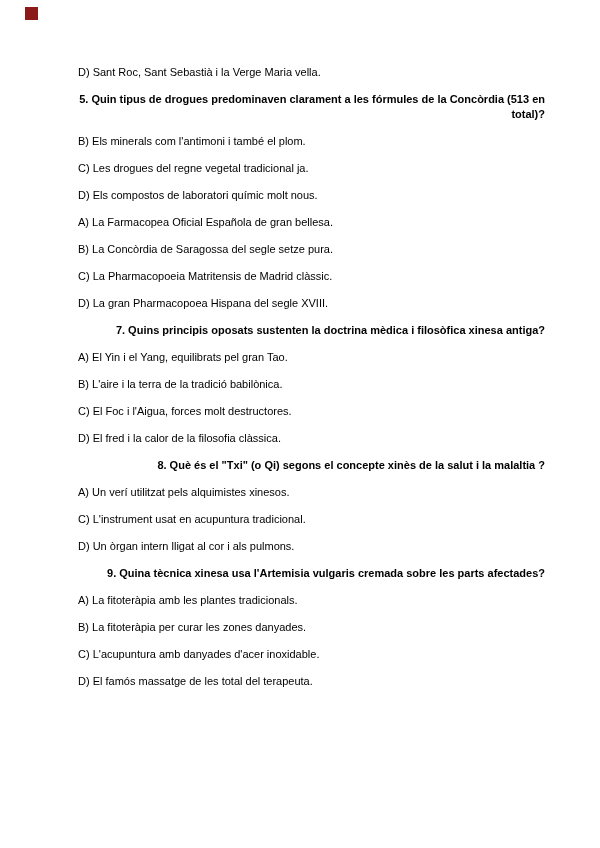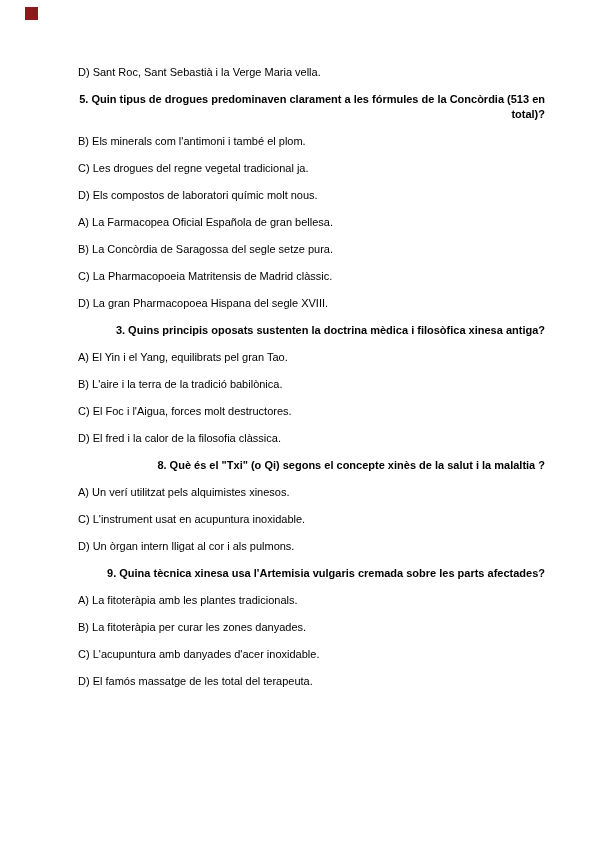--- a/index.html
+++ b/index.html
@@ -52,29 +52,29 @@
   <p class="q">5. Quin tipus de drogues predominaven clarament a les fórmules de la Concòrdia (513 en total)?</p>
   <p>B) Els minerals com l'antimoni i també el plom.</p>
   <p>C) Les drogues del regne vegetal tradicional ja.</p>
   <p>D) Els compostos de laboratori químic molt nous.</p>
 
   <p>A) La Farmacopea Oficial Española de gran bellesa.</p>
   <p>B) La Concòrdia de Saragossa del segle setze pura.</p>
   <p>C) La Pharmacopoeia Matritensis de Madrid clàssic.</p>
   <p>D) La gran Pharmacopoea Hispana del segle XVIII.</p>
 
-  <p class="q">3. Quins principis oposats sustenten la doctrina mèdica i filosòfica xinesa antiga?</p>
+  <p class="q">7. Quins principis oposats sustenten la doctrina mèdica i filosòfica xinesa antiga?</p>
   <p>A) El Yin i el Yang, equilibrats pel gran Tao.</p>
   <p>B) L'aire i la terra de la tradició babilònica.</p>
   <p>C) El Foc i l'Aigua, forces molt destructores.</p>
   <p>D) El fred i la calor de la filosofia clàssica.</p>
 
   <p class="q">8. Què és el "Txi" (o Qi) segons el concepte xinès de la salut i la malaltia ?</p>
   <p>A) Un verí utilitzat pels alquimistes xinesos.</p>
-  <p>C) L'instrument usat en acupuntura inoxidable.</p>
+  <p>C) L'instrument usat en acupuntura tradicional.</p>
   <p>D) Un òrgan intern lligat al cor i als pulmons.</p>
 
   <p class="q">9. Quina tècnica xinesa usa l'Artemisia vulgaris cremada sobre les parts afectades?</p>
   <p>A) La fitoteràpia amb les plantes tradicionals.</p>
   <p>B) La fitoteràpia per curar les zones danyades.</p>
   <p>C) L'acupuntura amb danyades d'acer inoxidable.</p>
   <p>D) El famós massatge de les total del terapeuta.</p>
 
 </div>
 

